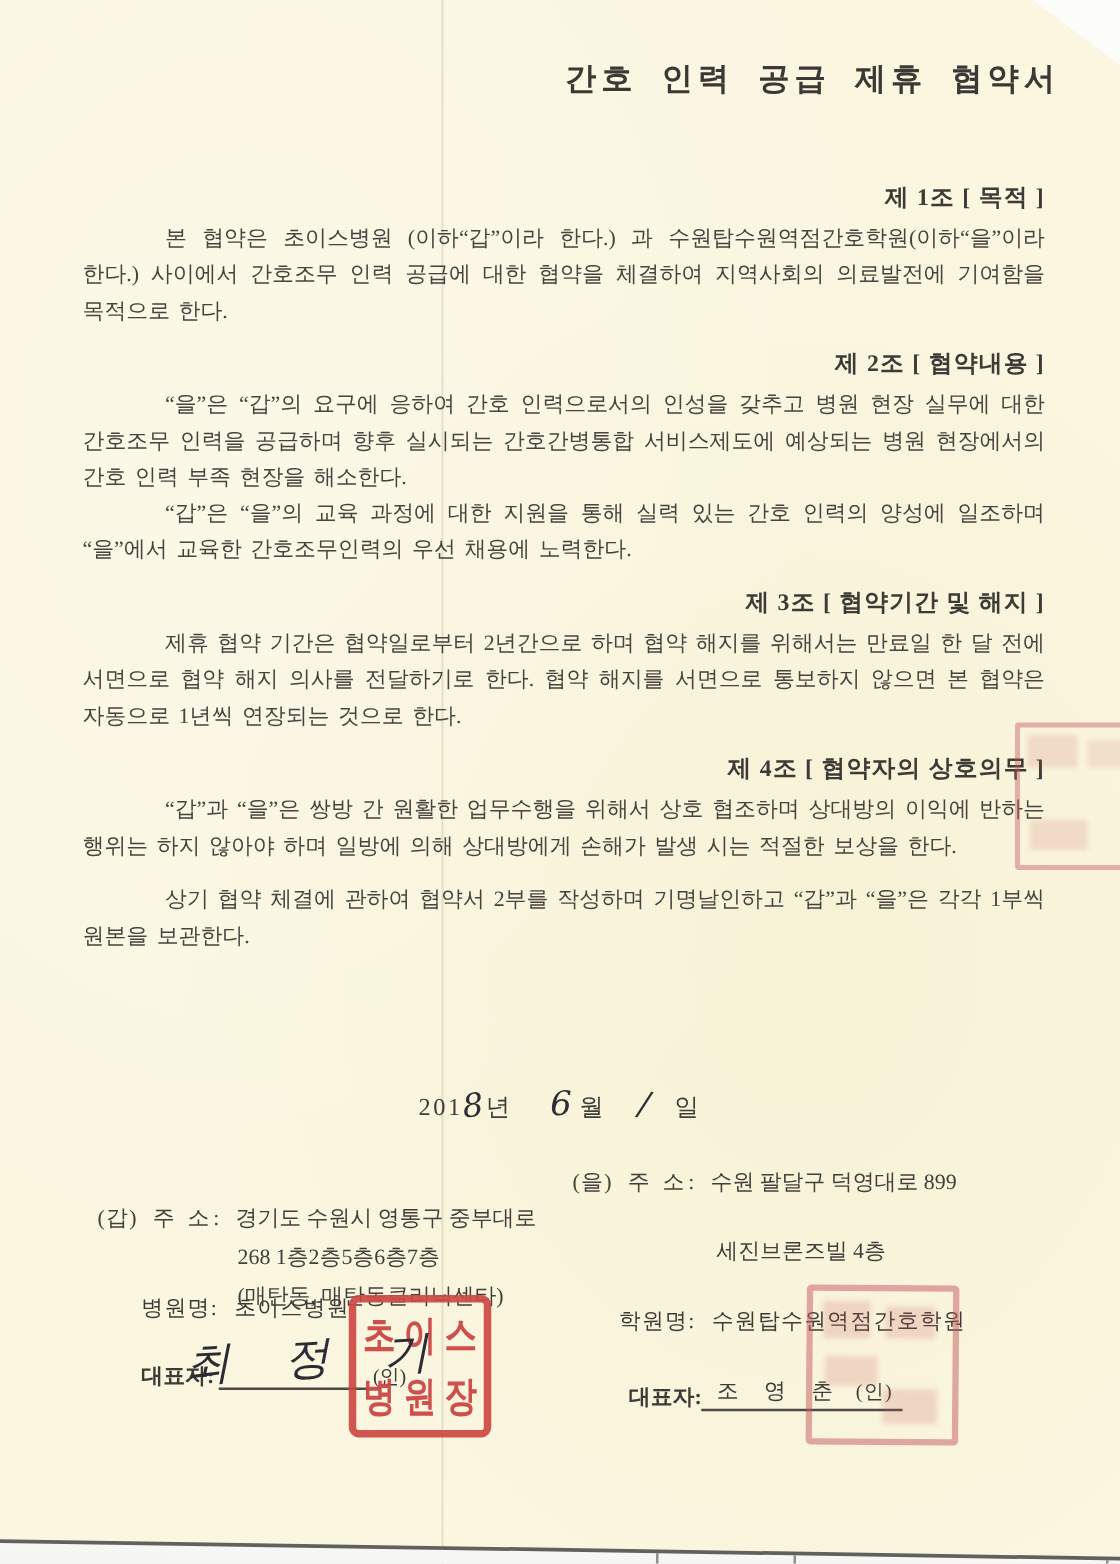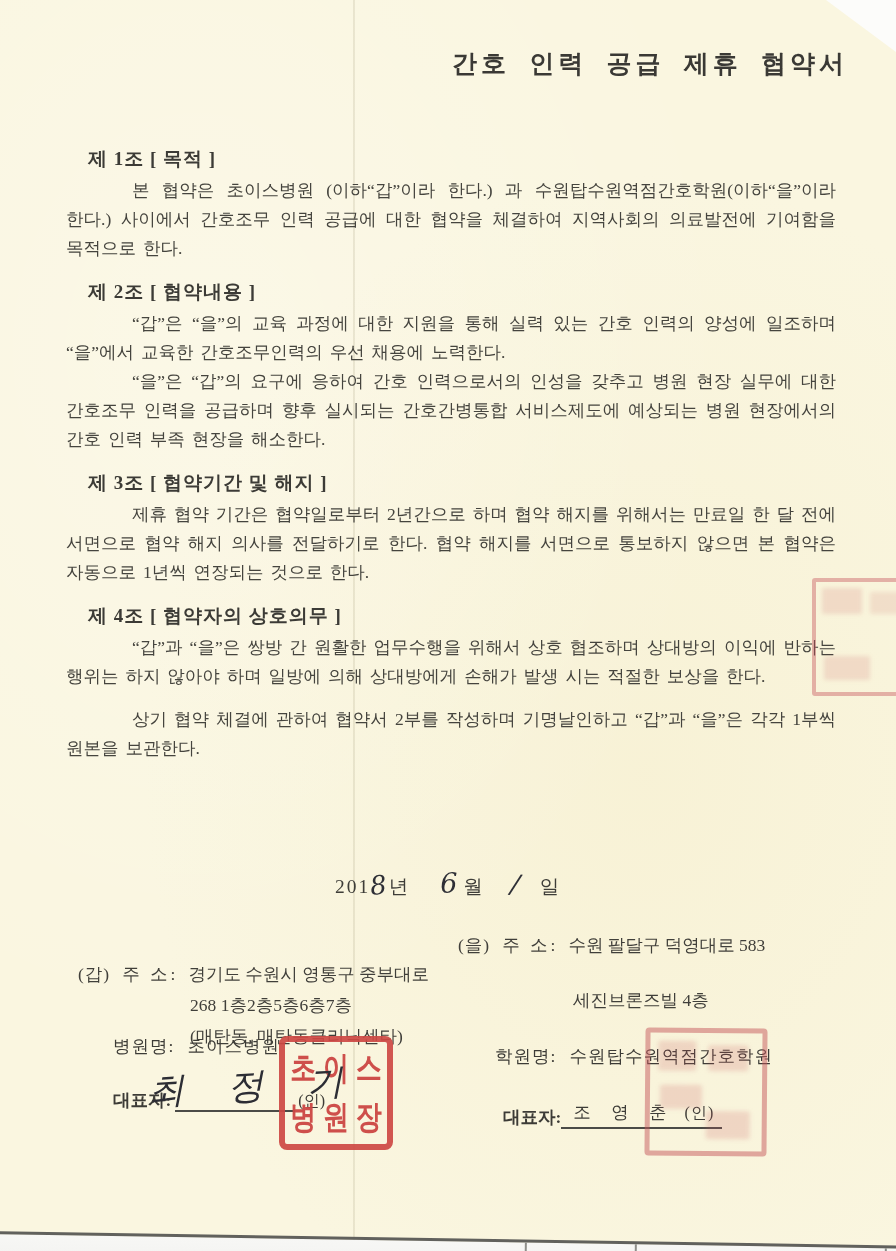--- a/index.html
+++ b/index.html
@@ -38,21 +38,21 @@
   .doc { position:absolute; left:66px; top:46px; width:770px; z-index:1; }
   h1.title {
     margin:0 0 0 0; position:relative; left:12px;
     text-align:right; font-size:25px; line-height:36px; font-weight:bold;
     letter-spacing:4px; word-spacing:9px; color:#3a3935;
   }
   .sec { margin-top:14px; }
   .sec.first { margin-top:62px; }
   .sec h2 {
     margin:0 0 2px 22px; font-size:19px; line-height:30px; font-weight:bold;
-    letter-spacing:1px; color:#3c3b36;
+    letter-spacing:1px; color:#3c3b36;text-align:right;
   }
   .sec p {
     margin:0; font-size:17.5px; line-height:29px; text-align:justify;
     text-indent:66px; word-spacing:2.5px; word-break:keep-all; color:#45443e;
   }
 
   
   .date-row {
     position:absolute; left:0; top:868px; width:100%; text-align:center;
     font-size:19.5px; letter-spacing:2px; color:#3e3d38; z-index:1;
@@ -137,22 +137,22 @@
   <div class="doc">
     <h1 class="title">간호 인력 공급 제휴 협약서</h1>
 
     <div class="sec first">
       <h2>제 1조 [ 목적 ]</h2>
       <p>본 협약은 초이스병원 (이하“갑”이라 한다.) 과 수원탑수원역점간호학원(이하“을”이라 한다.) 사이에서 간호조무 인력 공급에 대한 협약을 체결하여 지역사회의 의료발전에 기여함을 목적으로 한다.</p>
     </div>
 
     <div class="sec">
       <h2>제 2조 [ 협약내용 ]</h2>
+      <p>“을”은 “갑”의 요구에 응하여 간호 인력으로서의 인성을 갖추고 병원 현장 실무에 대한 간호조무 인력을 공급하며 향후 실시되는 간호간병통합 서비스제도에 예상되는 병원 현장에서의 간호 인력 부족 현장을 해소한다.</p>
       <p>“갑”은 “을”의 교육 과정에 대한 지원을 통해 실력 있는 간호 인력의 양성에 일조하며 “을”에서 교육한 간호조무인력의 우선 채용에 노력한다.</p>
-      <p>“을”은 “갑”의 요구에 응하여 간호 인력으로서의 인성을 갖추고 병원 현장 실무에 대한 간호조무 인력을 공급하며 향후 실시되는 간호간병통합 서비스제도에 예상되는 병원 현장에서의 간호 인력 부족 현장을 해소한다.</p>
     </div>
 
     <div class="sec">
       <h2>제 3조 [ 협약기간 및 해지 ]</h2>
       <p>제휴 협약 기간은 협약일로부터 2년간으로 하며 협약 해지를 위해서는 만료일 한 달 전에 서면으로 협약 해지 의사를 전달하기로 한다. 협약 해지를 서면으로 통보하지 않으면 본 협약은 자동으로 1년씩 연장되는 것으로 한다.</p>
     </div>
 
     <div class="sec">
       <h2>제 4조 [ 협약자의 상호의무 ]</h2>
       <p>“갑”과 “을”은 쌍방 간 원활한 업무수행을 위해서 상호 협조하며 상대방의 이익에 반하는 행위는 하지 않아야 하며 일방에 의해 상대방에게 손해가 발생 시는 적절한 보상을 한다.</p>
@@ -170,21 +170,21 @@
   <div class="party party-gap-addr">
     <div>
       <span class="addr-tag">(갑)</span><span class="addr-label">주  소:</span><span class="addr-l1">경기도 수원시 영통구 중부대로</span>
     </div>
     <div class="addr-indent-gap">268 1층2층5층6층7층</div>
     <div class="addr-indent-gap">(매탄동, 매탄동클리닉센타)</div>
   </div>
 
   <div class="party party-eul-addr">
     <div>
-      <span class="addr-tag">(을)</span><span class="addr-label">주  소:</span><span class="addr-l1">수원 팔달구 덕영대로 583</span>
+      <span class="addr-tag">(을)</span><span class="addr-label">주  소:</span><span class="addr-l1">수원 팔달구 덕영대로 899</span>
     </div>
     <div class="addr-indent-eul">세진브론즈빌 4층</div>
   </div>
 
   <div class="org-row org-gap">
     <span>병원명:</span><span class="org-name">초이스병원</span>
   </div>
 
   <div class="org-row org-eul">
     <span>학원명:</span><span class="org-name">수원탑수원역점간호학원</span>

